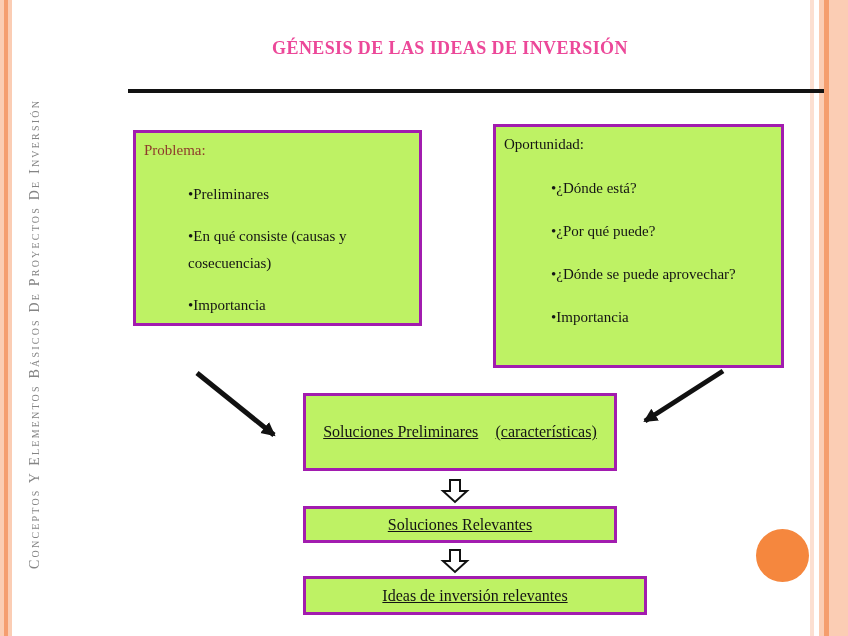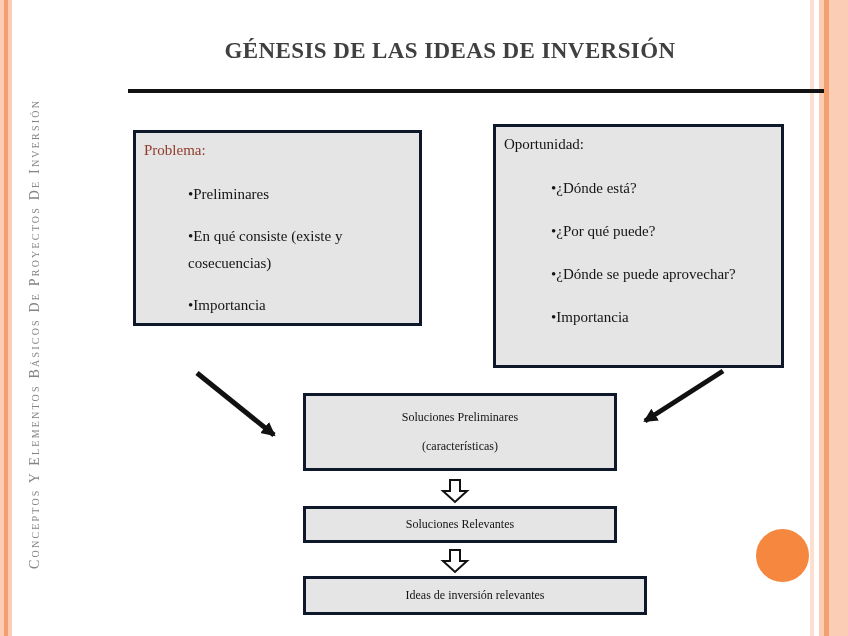--- a/index.html
+++ b/index.html
@@ -33,40 +33,41 @@
     color:#858585;
     white-space:nowrap;
     z-index:2;
   }
 
   
   .title {
     position:absolute;
     left:130px; top:38px; width:640px;
     text-align:center;
-    font-size:23px;
+    font-size:18px;
     font-weight:bold;
     letter-spacing:0.4px;
-    color:#404040;
+    color:#ec4899;
     z-index:2;
   }
   .title-rule {
     position:absolute;
     left:128px; top:89px;
     width:696px; height:4px;
     background:#121212;
     z-index:3;
   }
 
   
   .dbox {
     position:absolute;
-    border:3px solid #0f172a;
-    background:#e5e5e5;
+    border:3px solid #a21caf;
+    background:#bef264;
     z-index:2;
+    text-decoration:underline;
   }
 
   .box-problema    { left:133px; top:130px; width:289px; height:196px; }
   .box-oportunidad { left:493px; top:124px; width:291px; height:244px; }
 
   .box-label {
     position:absolute;
     top:9px; left:8px;
     font-size:15px;
   }
@@ -78,25 +79,24 @@
     top:48px; left:52px; right:6px;
     font-size:15px;
   }
   .box-oportunidad .bullets { left:55px; right:4px; }
   .bullet-item { line-height:27px; margin-bottom:15px; }
   .box-oportunidad .bullet-item { margin-bottom:16px; }
 
   
   .flowbox {
     display:flex;
-    flex-direction:column;
     align-items:center;
     justify-content:center;
     text-align:center;
-    font-size:12px;
+    font-size:16px;
   }
   .box-preliminares { left:303px; top:393px; width:314px; height:78px; justify-content:space-evenly; }
   .box-relevantes   { left:303px; top:506px; width:314px; height:37px; }
   .box-ideas        { left:303px; top:576px; width:344px; height:39px; }
 
   
   .overlay {
     position:absolute; left:0; top:0;
     width:848px; height:636px;
     z-index:4;
@@ -125,21 +125,21 @@
 
 <div class="sidebar-text">Conceptos Y Elementos Básicos De Proyectos De Inversión</div>
 
 <div class="title">GÉNESIS DE LAS IDEAS DE INVERSIÓN</div>
 <div class="title-rule"></div>
 
 <div class="dbox box-problema">
   <div class="box-label label-problema">Problema:</div>
   <div class="bullets">
     <div class="bullet-item">•Preliminares</div>
-    <div class="bullet-item">•En qué consiste (existe y cosecuencias)</div>
+    <div class="bullet-item">•En qué consiste (causas y cosecuencias)</div>
     <div class="bullet-item">•Importancia</div>
   </div>
 </div>
 
 <div class="dbox box-oportunidad">
   <div class="box-label label-oportunidad">Oportunidad:</div>
   <div class="bullets">
     <div class="bullet-item">•¿Dónde está?</div>
     <div class="bullet-item">•¿Por qué puede?</div>
     <div class="bullet-item">•¿Dónde se puede aprovechar?</div>

